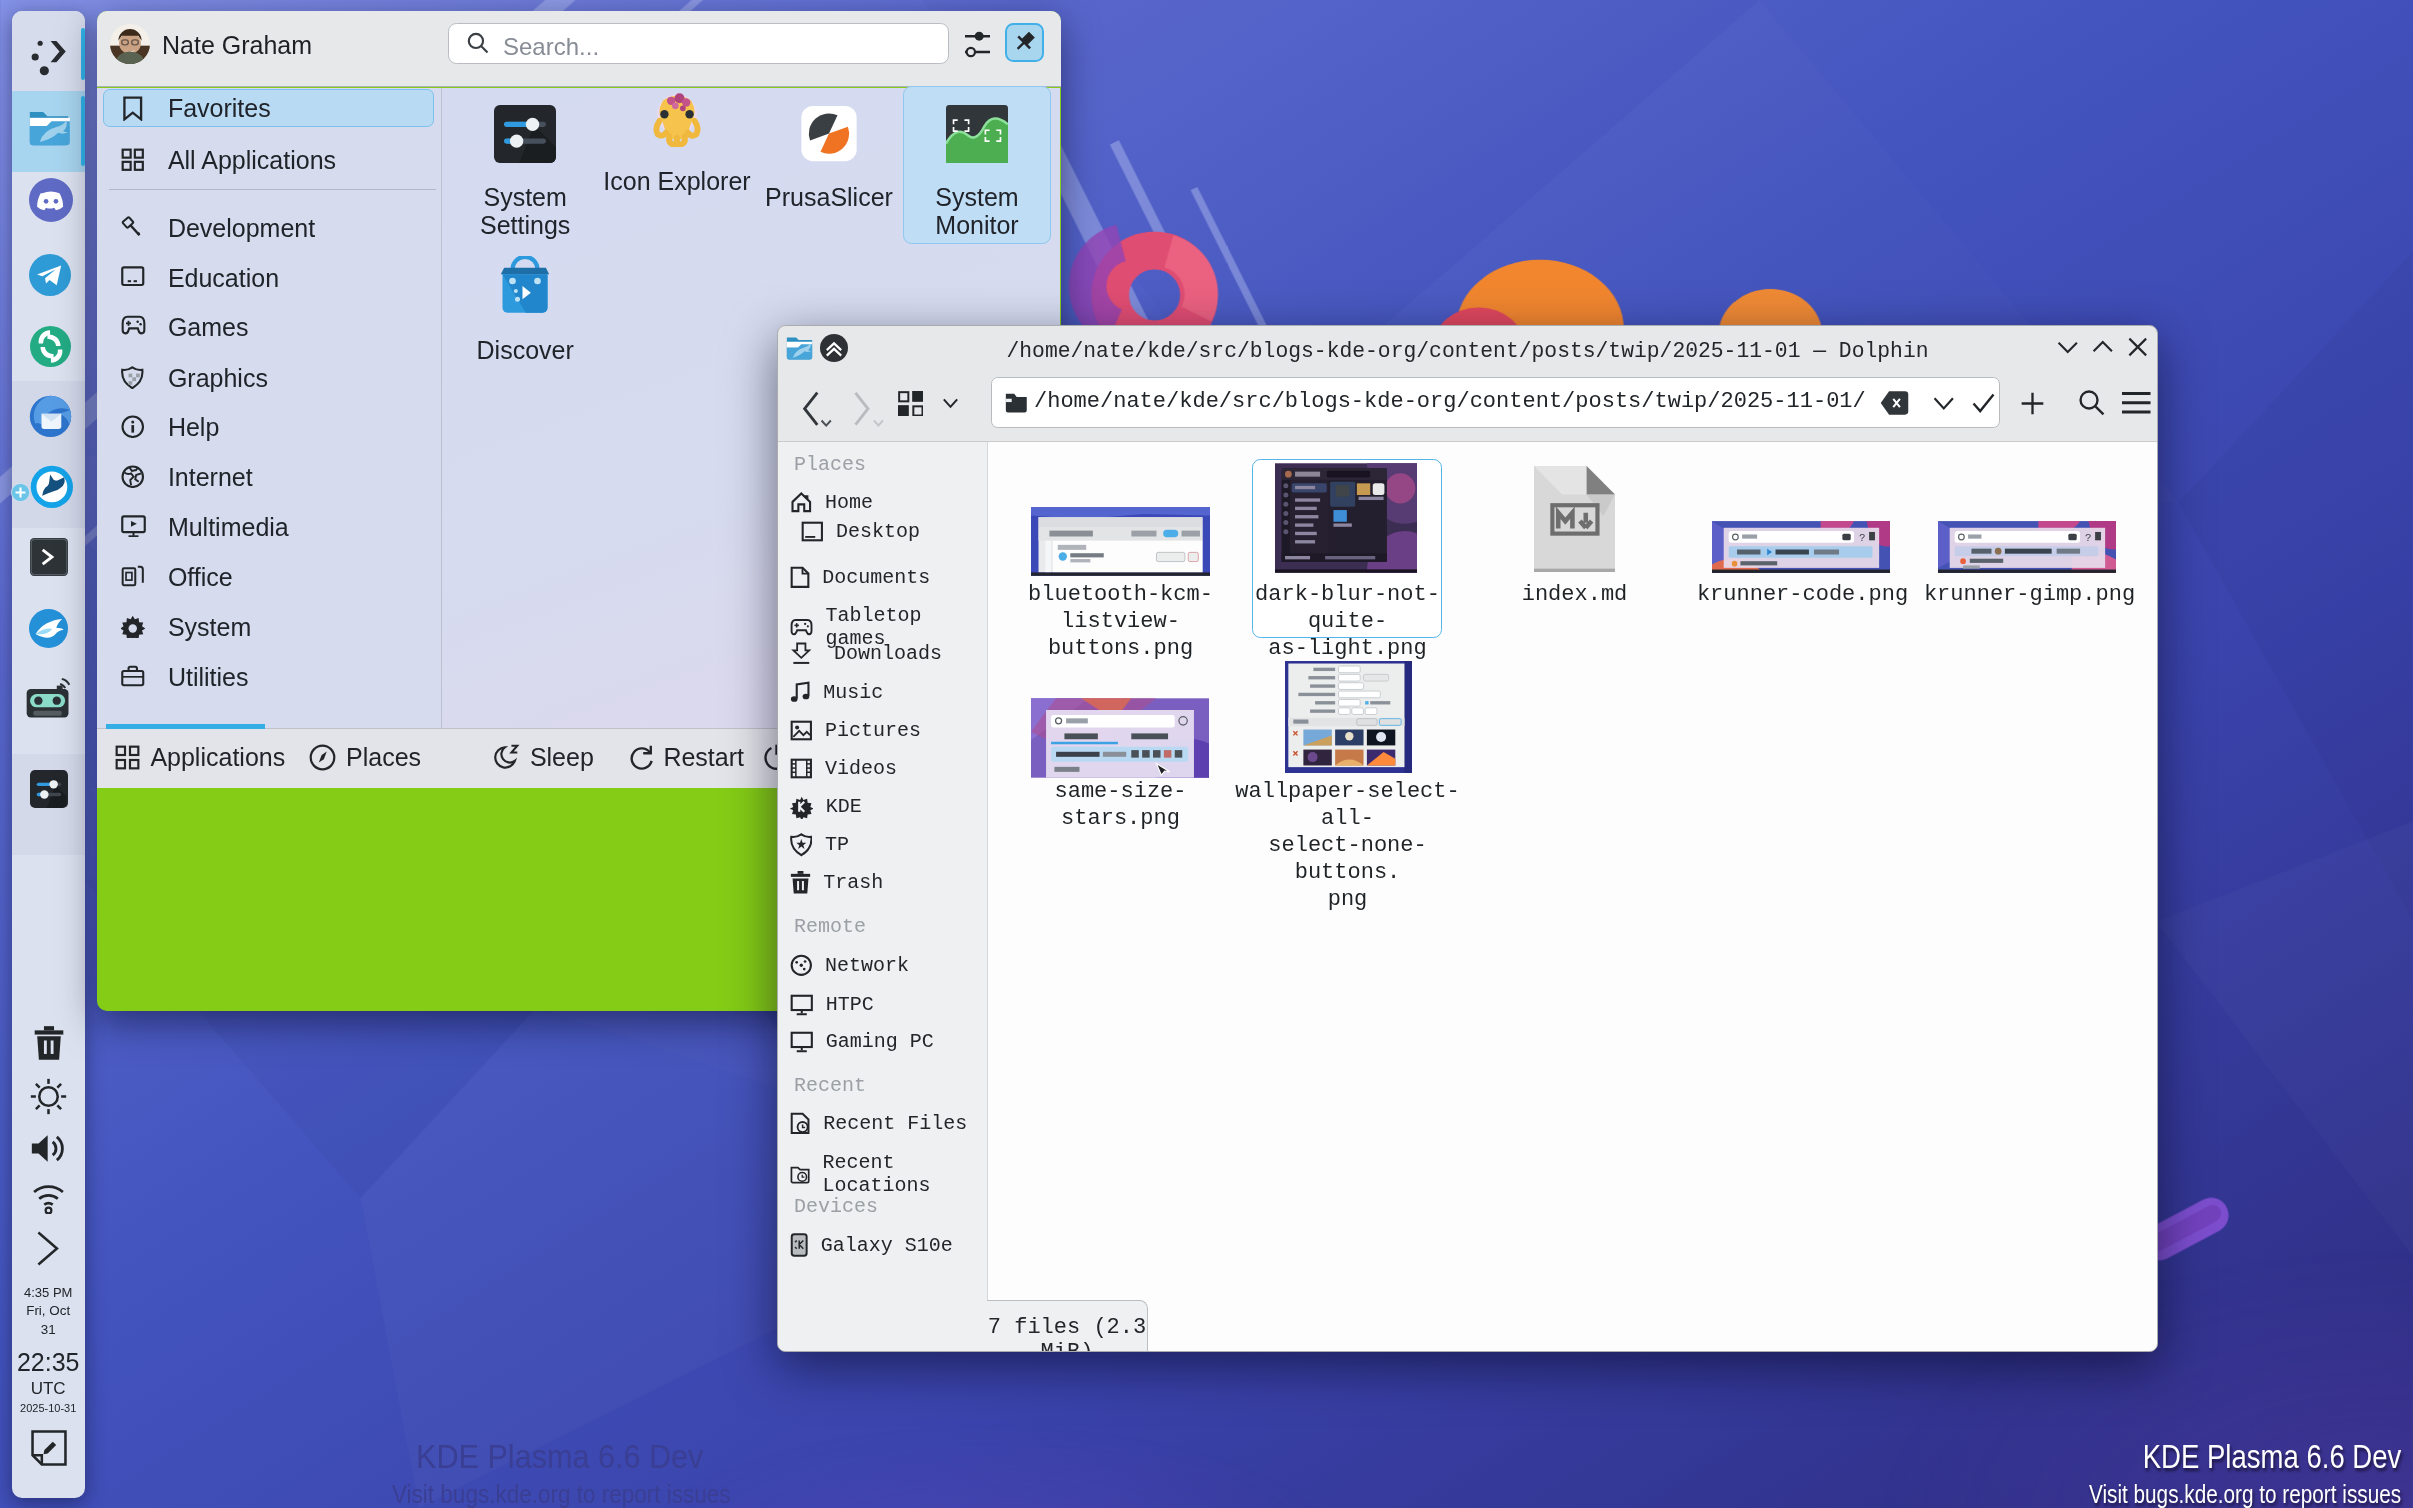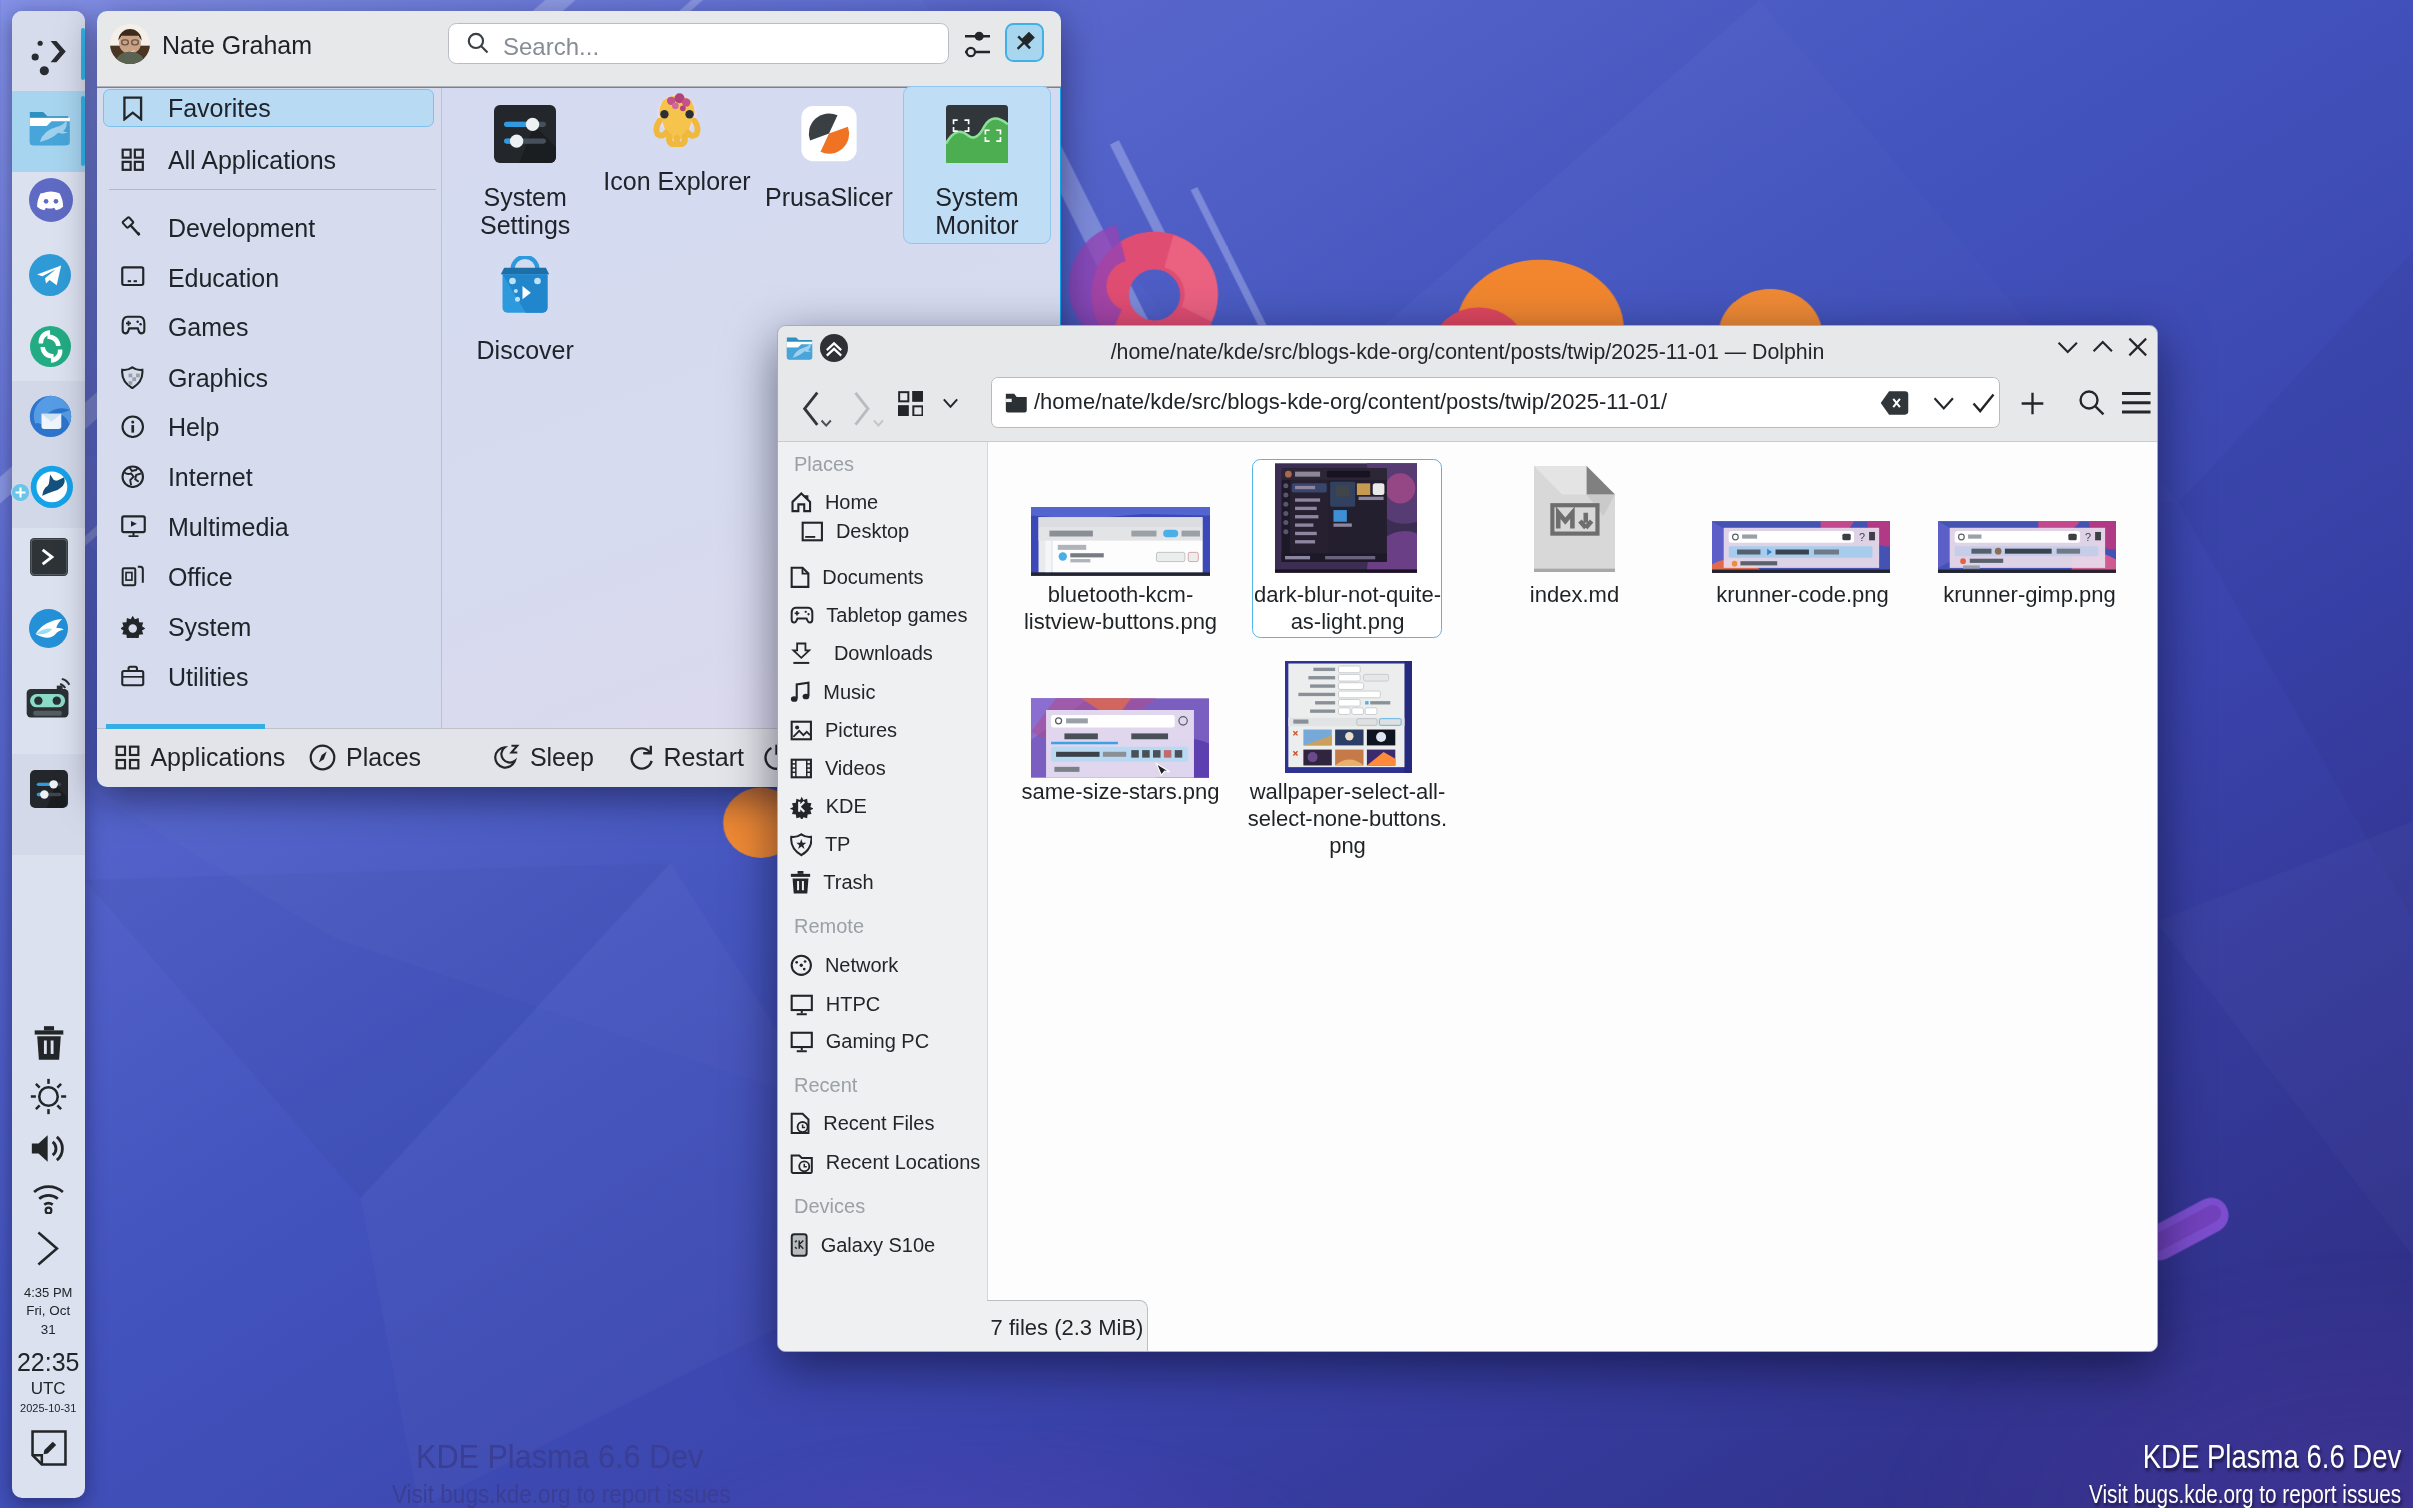--- a/index.html
+++ b/index.html
@@ -4,32 +4,32 @@
 <style>
 html,body{margin:0;padding:0;width:2413px;height:1508px;overflow:hidden;}
 body{font-family:"Liberation Sans",sans-serif;position:relative;background:#4152b4;}
 .abs{position:absolute;}
 
 #panel{left:11.7px;top:11px;width:73px;height:1487px;background:#dce1ef;border-radius:10px;box-shadow:0 5px 20px rgba(10,10,40,.45);}
 .cyanbar{position:absolute;right:0;width:4.2px;background:#30b5e9;border-radius:2.5px;}
 #panel svg{display:block;}
 .clk{position:absolute;width:73px;text-align:center;color:#21252a;}
 
-#kickoff{left:97px;top:11px;width:964px;height:776px;border-radius:10px;background:#0ea5e9;box-shadow:0 11.7px 37px rgba(8,8,35,.5);overflow:hidden;text-decoration:underline;}
+#kickoff{left:97px;top:11px;width:964px;height:1000px;border-radius:10px;background:#84cc16;box-shadow:0 11.7px 37px rgba(8,8,35,.5);overflow:hidden;text-decoration:underline;}
 #ko-head{position:absolute;left:0;top:0;width:964px;height:75px;background:#e6e8ea;border-bottom:1.7px solid #aeb2b8;}
 #ko-side{position:absolute;left:0;top:77px;width:344px;height:640px;background:#d6dcee;border-right:0.8px solid #bcc1cf;box-sizing:content-box;}
 #ko-grid{position:absolute;left:345px;top:77px;width:618px;height:640px;background:linear-gradient(160deg,#d4daf0 0%,#d6dbef 55%,#ddd8ec 100%);}
 #ko-bot{position:absolute;left:0;top:717px;width:964px;height:59px;background:#e2e4e9;border-top:0.8px solid #bfc2c8;}
 .ko-item{position:absolute;left:5.9px;width:339px;height:47px;}
 .ko-item .ic{position:absolute;left:18.4px;top:11.7px;}
 .ko-item .tx{position:absolute;left:65px;top:50%;transform:translateY(-50%);font-size:25px;color:#20242a;}
 .tile{position:absolute;width:148px;text-align:center;}
 .tile .tlabel{margin-top:20px;font-size:25px;line-height:28px;color:#20242a;}
 
-#dolphin{left:777px;top:325px;width:1379px;height:1025px;border-radius:8.4px;background:#e7e8ea;box-shadow:0 15px 50px rgba(5,5,30,.55);overflow:hidden;border:0.8px solid #aaabad;}
+#dolphin{left:777px;top:325px;width:1379px;height:1025px;border-radius:8.4px;background:#e7e8ea;box-shadow:0 15px 50px rgba(5,5,30,.55);overflow:hidden;border:0.8px solid #aaabad;font-family:Liberation Mono, monospace;}
 #dp-side{position:absolute;left:0;top:116px;width:209px;height:909px;background:#eff0f1;border-right:0.8px solid #d6d7d8;}
 #dp-view{position:absolute;left:210px;top:116px;width:1170px;height:909px;background:#fdfdfd;}
 .dpi{position:absolute;display:flex;align-items:center;}
 .dpi .lbl{font-size:20px;color:#232629;margin-left:12.6px;}
 .dph{position:absolute;font-size:20px;color:#9aa0a5;}
 .fitem{position:absolute;width:227px;text-align:center;font-size:22px;line-height:27px;color:#1f2326;}
 </style>
 </head>
 <body>
 <svg id="wall" class="abs" width="2413" height="1508" viewBox="0 0 2880 1800">

